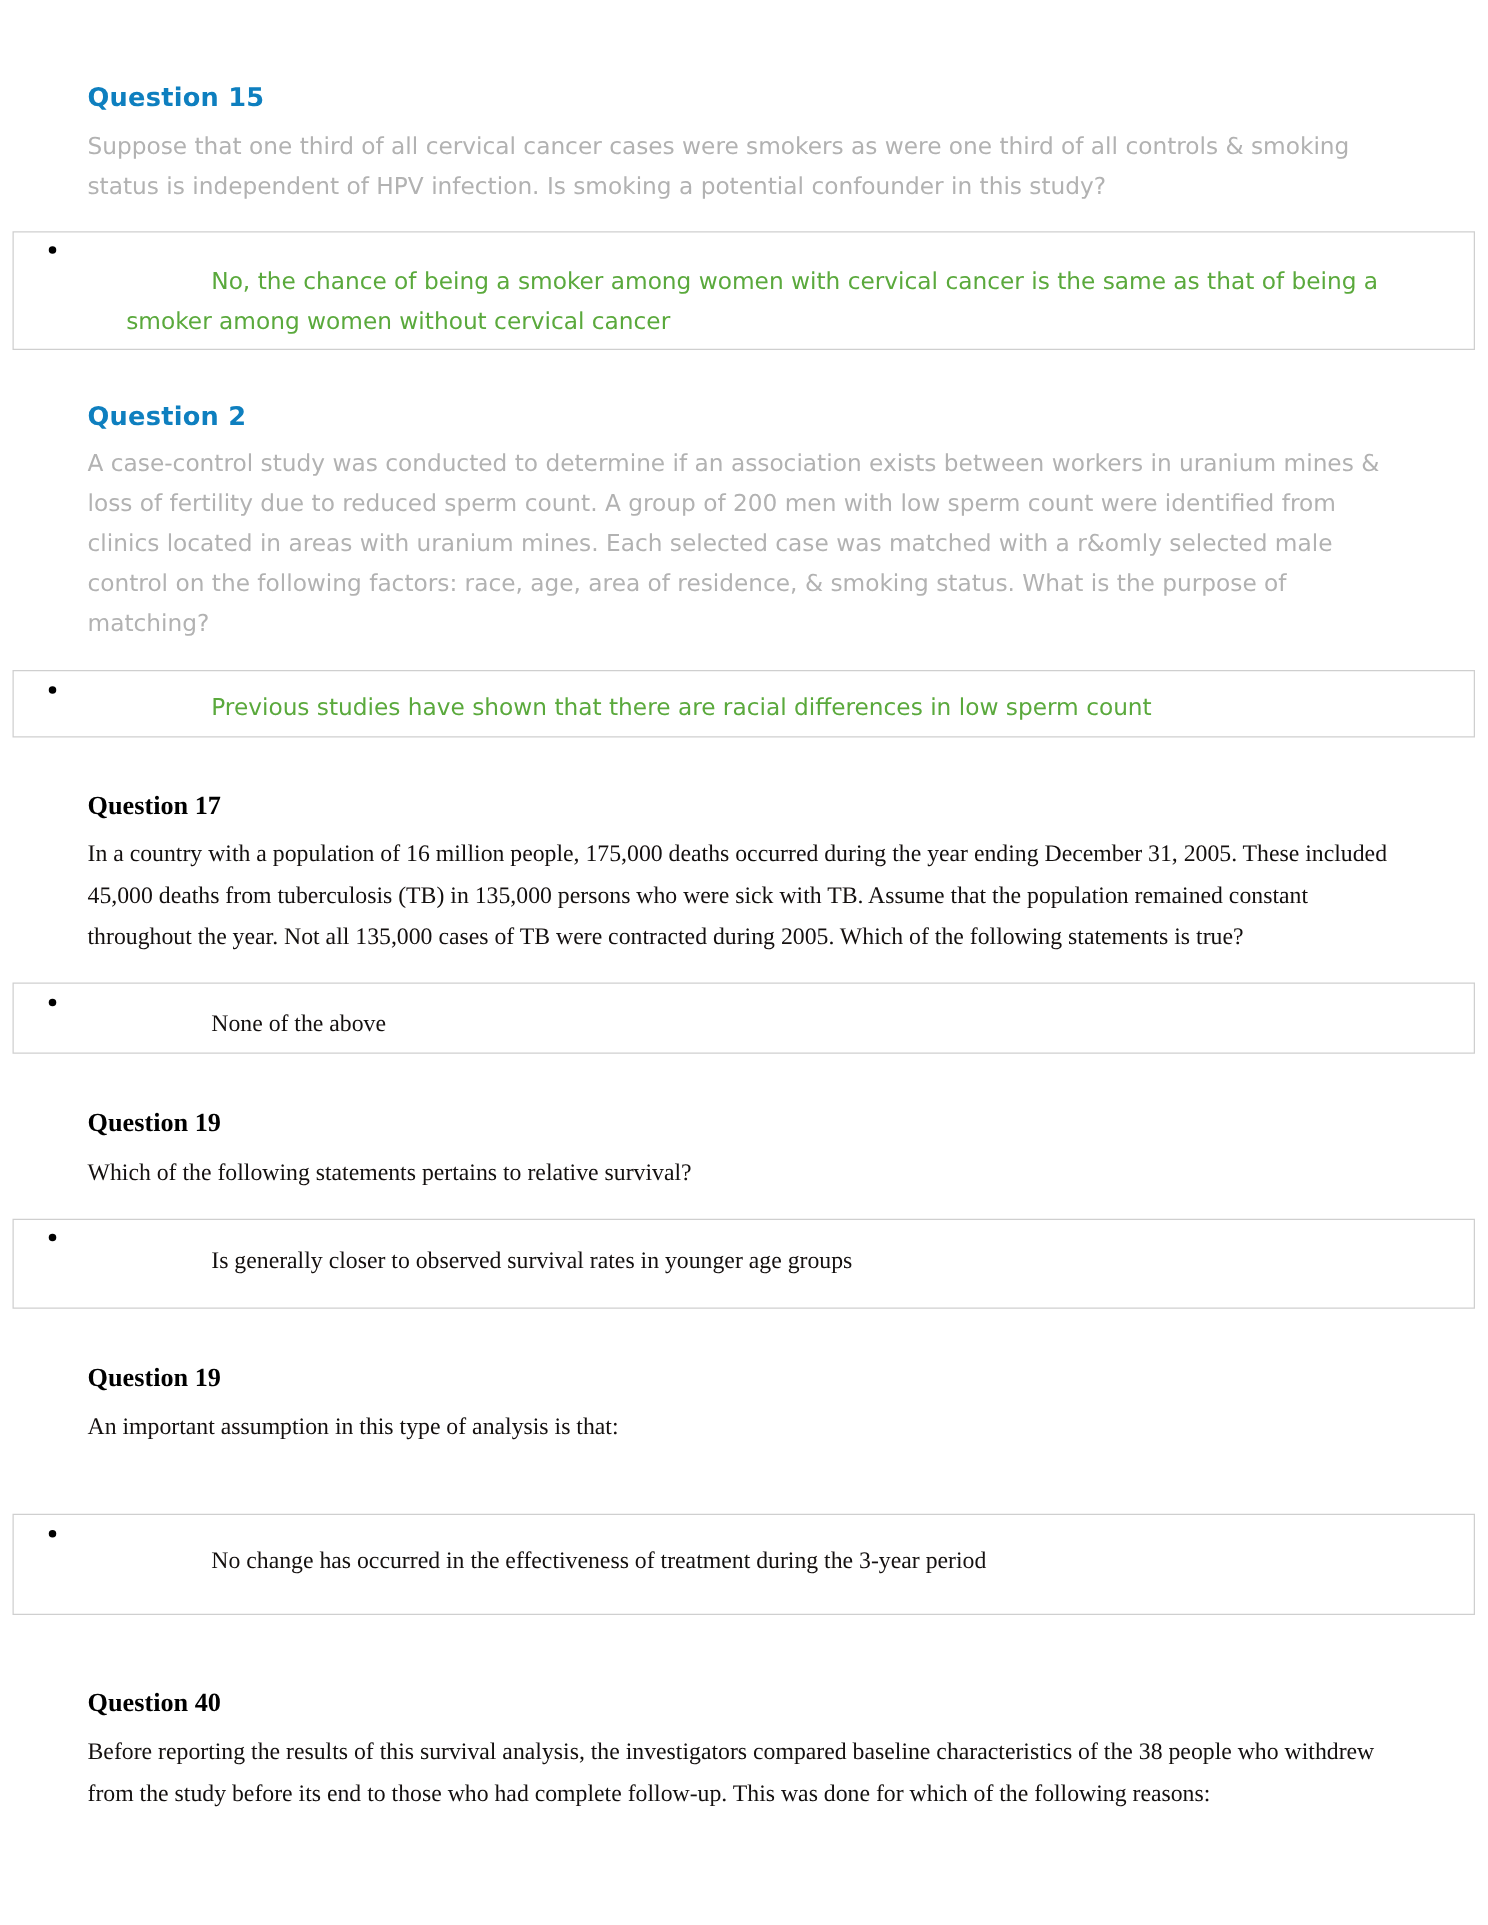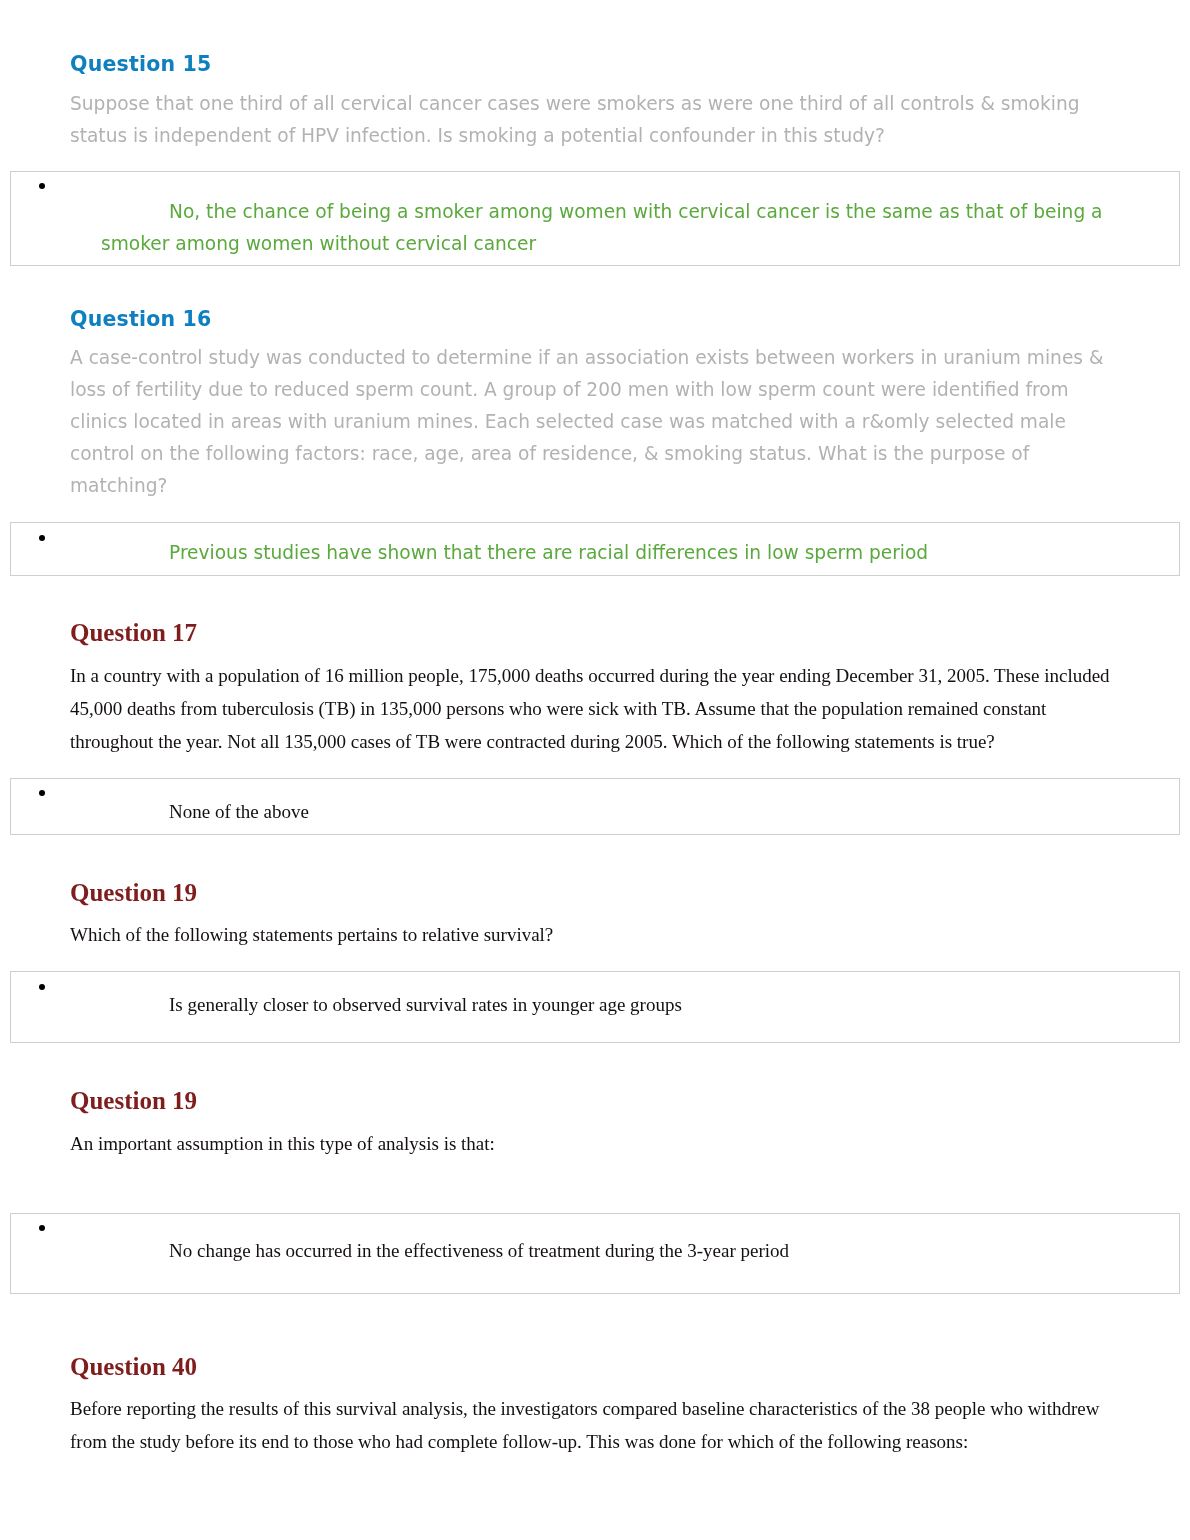--- a/index.html
+++ b/index.html
@@ -90,39 +90,39 @@
   
   .ans-serif {
     color: #14100f;
     font-family: "Liberation Serif", serif;
     font-size: 19px;
     line-height: 1.6;
   }
 
   
   .serif-heading {
-    color: #7f1d1d;
+    color: #000000;
     font-family: "Liberation Serif", serif;
-    font-size: 25px;
+    font-size: 21px;
     font-weight: bold;
     line-height: 1.3;
     margin: 0;
   }
   .serif-body {
     color: #14100f;
     font-family: "Liberation Serif", serif;
     font-size: 19px;
     font-weight: 400;
     line-height: 1.74;
     margin: 0;
     padding-top: 9px;
   }
 
   
-  .sec-q15       { padding-top: 52px; }
+  .sec-q15       { padding-top: 66px; }
   .box-q15       { margin-top: 19px; height: 95px; }
   .box-q15 .answer-row { padding-top: 24px; }
 
   .sec-q16       { padding-top: 41px; }
   .box-q16       { margin-top: 20px; height: 54px; }
   .box-q16 .answer-row { padding-top: 14px; }
 
   .sec-q17       { padding-top: 41px; }
   .box-q17       { margin-top: 20px; height: 57px; }
   .box-q17 .answer-row { padding-top: 18px; }
@@ -147,27 +147,27 @@
     <p class="sans-body">Suppose that one third of all cervical cancer cases were smokers as were one third of all controls &amp; smoking status is independent of HPV infection. Is smoking a potential confounder in this study?</p>
   </div>
   <div class="answer-box box-q15">
     <div class="answer-row">
       <span class="bullet"></span>
       <span class="answer-text ans-sans"><span class="tab"></span><span>No, the chance of being a smoker among women with cervical cancer is the same as that of being a smoker among women without cervical cancer</span></span>
     </div>
   </div>
 
   <div class="qblock sec-q16">
-    <h2 class="sans-heading">Question 16</h2>
+    <h2 class="sans-heading">Question 2</h2>
     <p class="sans-body">A case-control study was conducted to determine if an association exists between workers in uranium mines &amp; loss of fertility due to reduced sperm count. A group of 200 men with low sperm count were identified from clinics located in areas with uranium mines. Each selected case was matched with a r&amp;omly selected male control on the following factors: race, age, area of residence, &amp; smoking status. What is the purpose of matching?</p>
   </div>
   <div class="answer-box box-q16">
     <div class="answer-row">
       <span class="bullet"></span>
-      <span class="answer-text ans-sans"><span class="tab"></span><span>Previous studies have shown that there are racial differences in low sperm period</span></span>
+      <span class="answer-text ans-sans"><span class="tab"></span><span>Previous studies have shown that there are racial differences in low sperm count</span></span>
     </div>
   </div>
 
   <div class="qblock sec-q17">
     <h2 class="serif-heading">Question 17</h2>
     <p class="serif-body">In a country with a population of 16 million people, 175,000 deaths occurred during the year ending December 31, 2005. These included 45,000 deaths from tuberculosis (TB) in 135,000 persons who were sick with TB. Assume that the population remained constant throughout the year. Not all 135,000 cases of TB were contracted during 2005. Which of the following statements is true?</p>
   </div>
   <div class="answer-box box-q17">
     <div class="answer-row">
       <span class="bullet"></span>

